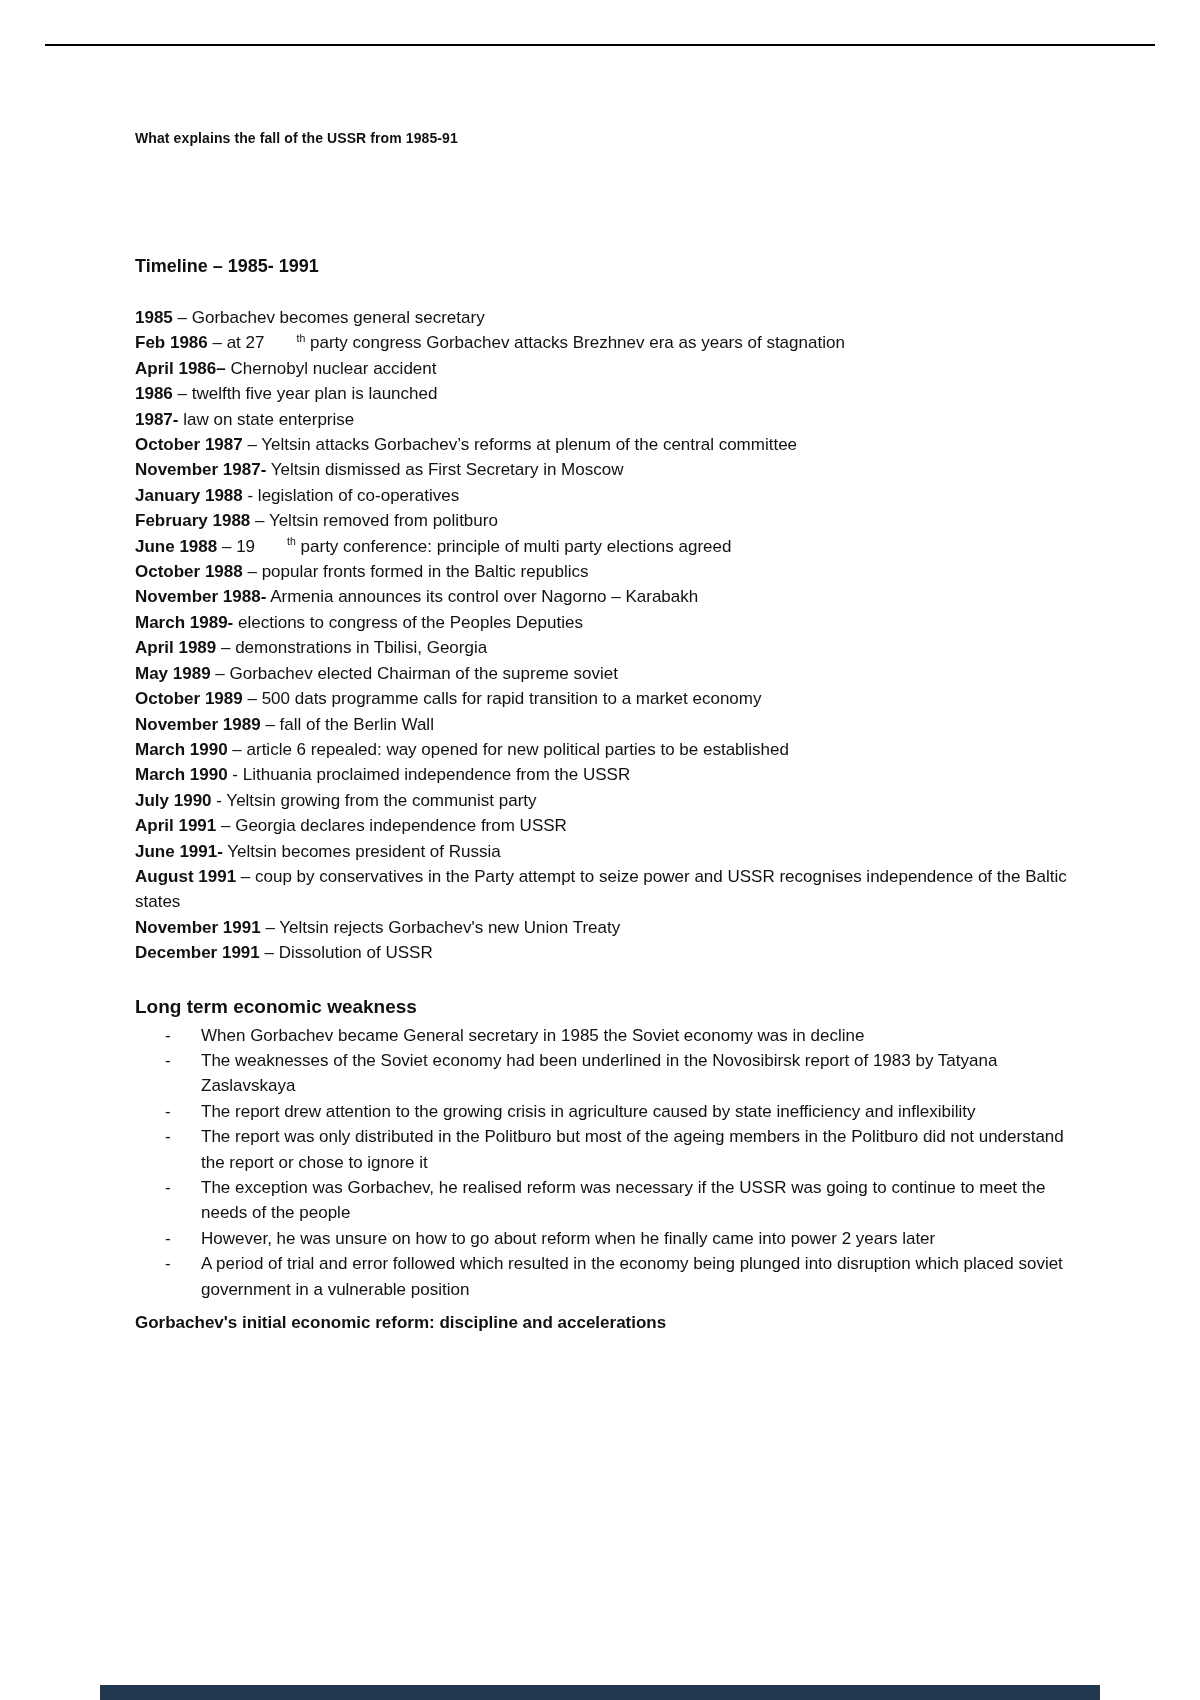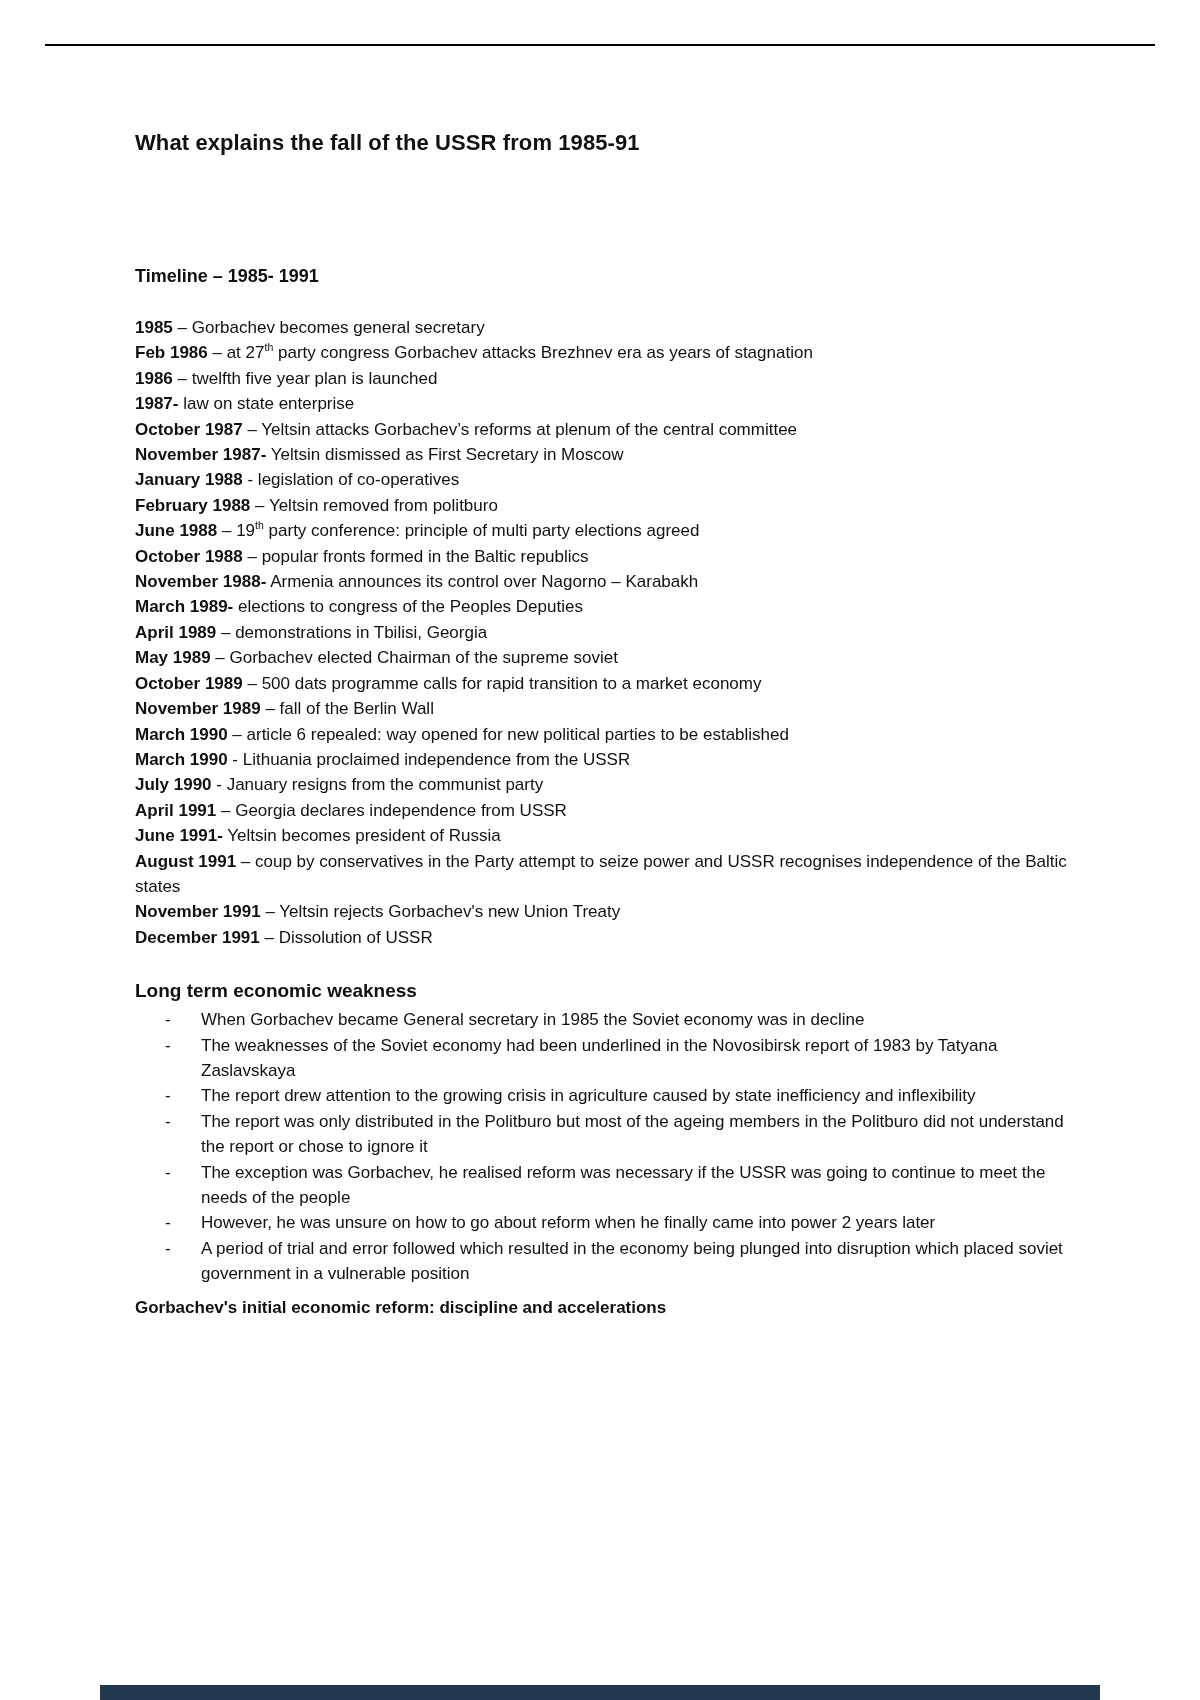--- a/index.html
+++ b/index.html
@@ -11,32 +11,32 @@
   }
   .top-rule {
     position:absolute; top:44px; left:45px; right:45px; height:2px;
     background:#000000;
   }
   .content {
     position:absolute; left:135px; top:0; width:932px;
   }
   .doc-title {
     margin-top:130px;
-    font-size:22px; font-weight:bold; letter-spacing:0.1px;
+    font-size:14px; font-weight:bold; letter-spacing:0.1px;
   }
   .tl-heading {
     margin-top:110px;
     font-size:18px; font-weight:bold;
   }
   .tl-list { margin-top:28px; }
   .tl-line {
     font-size:17px; line-height:25.4px;
   }
   .tl-line .b { font-weight:bold; }
-  sup { font-size:0.62em; vertical-align:super; line-height:0; }
+  sup { font-size:0.62em; vertical-align:super; line-height:0;margin-left:32px; }
   .sec-heading {
     margin-top:54px;
     font-size:18px; font-weight:bold;
   }
   .sub-heading {
     margin-top:30px;
     font-size:19px; font-weight:bold;
   }
   .bullet-list { margin-top:5px; }
   .bullet {
@@ -61,37 +61,38 @@
 
 <div class="content">
 
   <h1 class="doc-title">What explains the fall of the USSR from 1985-91</h1>
 
   <h2 class="tl-heading">Timeline – 1985- 1991</h2>
 
   <div class="tl-list">
       <div class="tl-line"><span class="b">1985</span><span> – Gorbachev becomes general secretary</span><sup></sup><span></span></div>
       <div class="tl-line"><span class="b">Feb 1986</span><span> – at 27</span><sup>th</sup><span> party congress Gorbachev attacks Brezhnev era as years of stagnation</span></div>
+      <div class="tl-line"><span class="b">April 1986–</span><span> Chernobyl nuclear accident</span><sup></sup><span></span></div>
       <div class="tl-line"><span class="b">1986</span><span> – twelfth five year plan is launched</span><sup></sup><span></span></div>
       <div class="tl-line"><span class="b">1987-</span><span> law on state enterprise</span><sup></sup><span></span></div>
       <div class="tl-line"><span class="b">October 1987</span><span> – Yeltsin attacks Gorbachev’s reforms at plenum of the central committee</span><sup></sup><span></span></div>
       <div class="tl-line"><span class="b">November 1987-</span><span> Yeltsin dismissed as First Secretary in Moscow</span><sup></sup><span></span></div>
       <div class="tl-line"><span class="b">January 1988</span><span> - legislation of co-operatives</span><sup></sup><span></span></div>
       <div class="tl-line"><span class="b">February 1988</span><span> – Yeltsin removed from politburo</span><sup></sup><span></span></div>
       <div class="tl-line"><span class="b">June 1988</span><span> – 19</span><sup>th</sup><span> party conference: principle of multi party elections agreed</span></div>
       <div class="tl-line"><span class="b">October 1988</span><span> – popular fronts formed in the Baltic republics</span><sup></sup><span></span></div>
       <div class="tl-line"><span class="b">November 1988-</span><span> Armenia announces its control over Nagorno – Karabakh</span><sup></sup><span></span></div>
       <div class="tl-line"><span class="b">March 1989-</span><span> elections to congress of the Peoples Deputies</span><sup></sup><span></span></div>
       <div class="tl-line"><span class="b">April 1989</span><span> – demonstrations in Tbilisi, Georgia</span><sup></sup><span></span></div>
       <div class="tl-line"><span class="b">May 1989</span><span> – Gorbachev elected Chairman of the supreme soviet</span><sup></sup><span></span></div>
       <div class="tl-line"><span class="b">October 1989</span><span> – 500 dats programme calls for rapid transition to a market economy</span><sup></sup><span></span></div>
       <div class="tl-line"><span class="b">November 1989</span><span> – fall of the Berlin Wall</span><sup></sup><span></span></div>
       <div class="tl-line"><span class="b">March 1990</span><span> – article 6 repealed: way opened for new political parties to be established</span><sup></sup><span></span></div>
       <div class="tl-line"><span class="b">March 1990</span><span> - Lithuania proclaimed independence from the USSR</span><sup></sup><span></span></div>
-      <div class="tl-line"><span class="b">July 1990</span><span> - January resigns from the communist party</span><sup></sup><span></span></div>
+      <div class="tl-line"><span class="b">July 1990</span><span> - Yeltsin growing from the communist party</span><sup></sup><span></span></div>
       <div class="tl-line"><span class="b">April 1991</span><span> – Georgia declares independence from USSR</span><sup></sup><span></span></div>
       <div class="tl-line"><span class="b">June 1991-</span><span> Yeltsin becomes president of Russia</span><sup></sup><span></span></div>
       <div class="tl-line"><span class="b">August 1991</span><span> – coup by conservatives in the Party attempt to seize power and USSR recognises independence of the Baltic states</span><sup></sup><span></span></div>
       <div class="tl-line"><span class="b">November 1991</span><span> – Yeltsin rejects Gorbachev's new Union Treaty</span><sup></sup><span></span></div>
       <div class="tl-line"><span class="b">December 1991</span><span> – Dissolution of USSR</span><sup></sup><span></span></div>
     </div>
 
 
   <h3 class="sub-heading">Long term economic weakness</h3>
 

